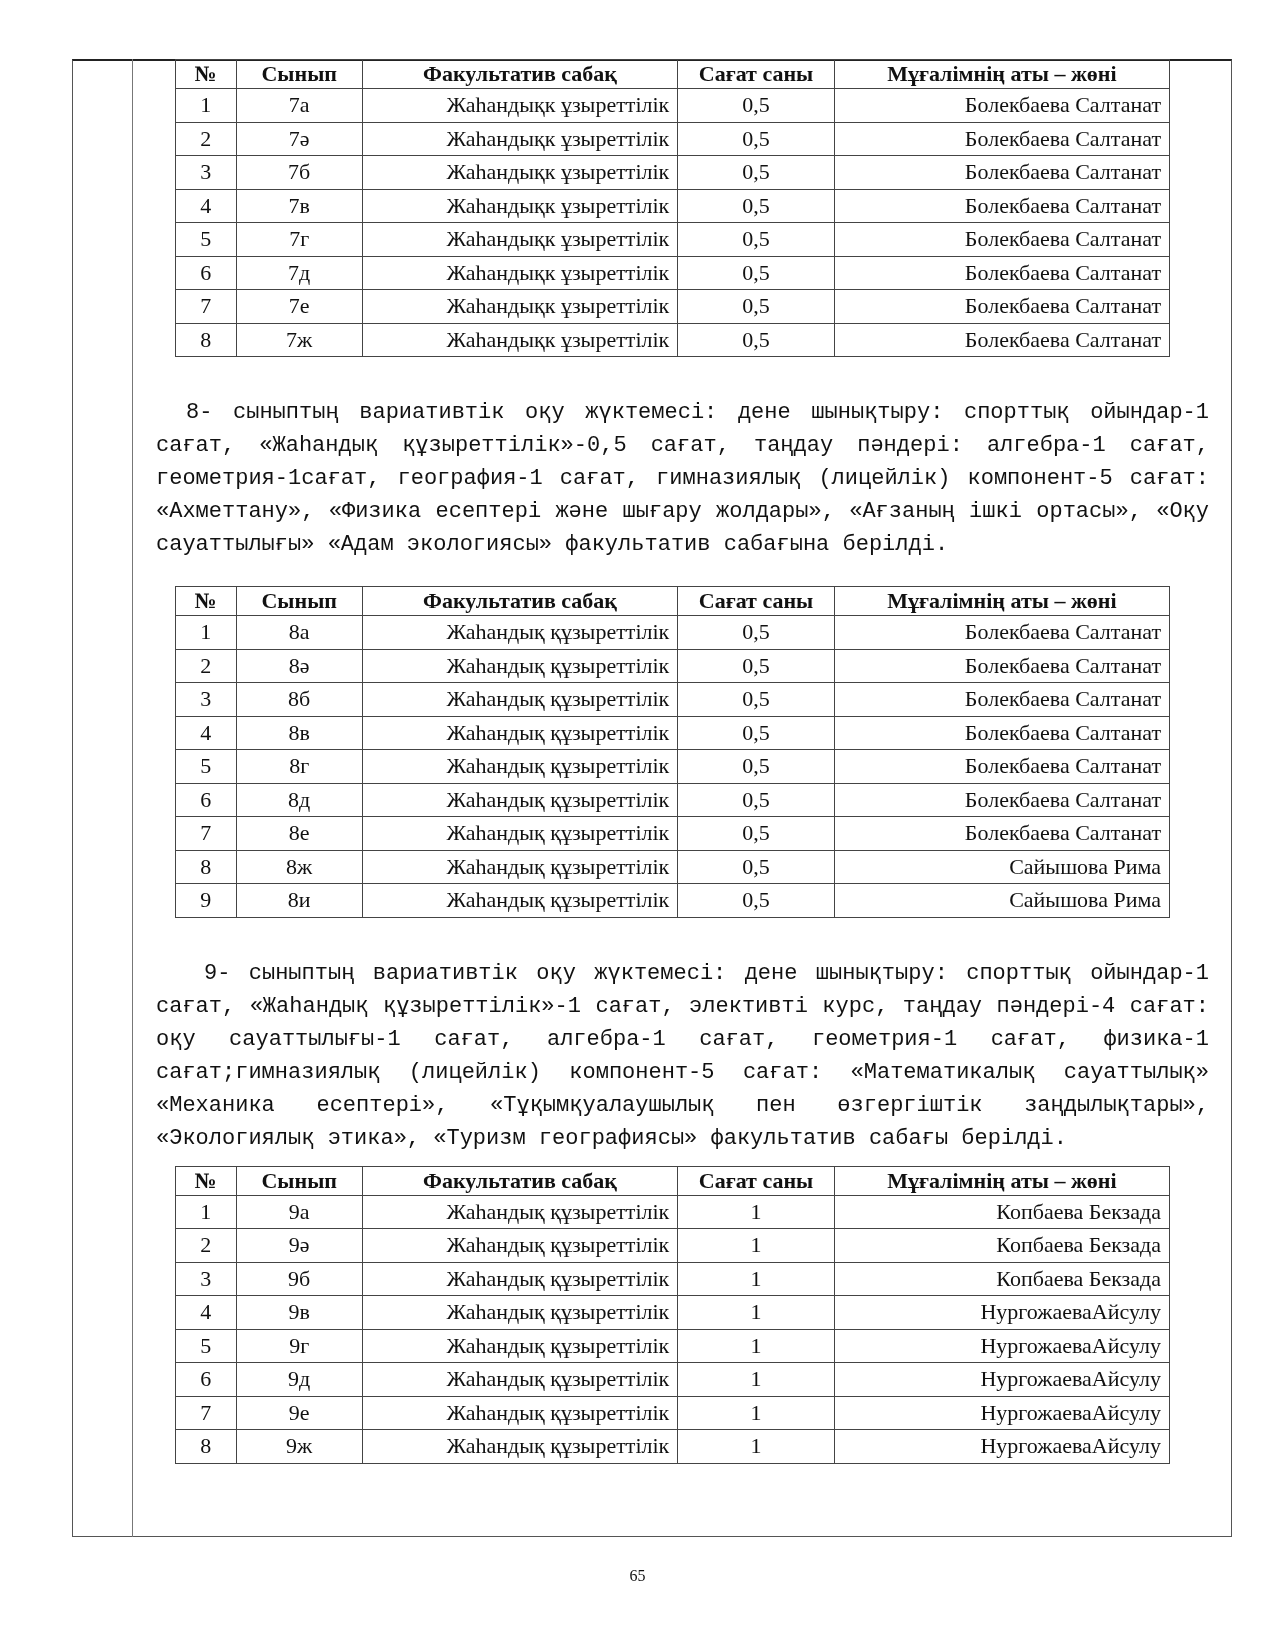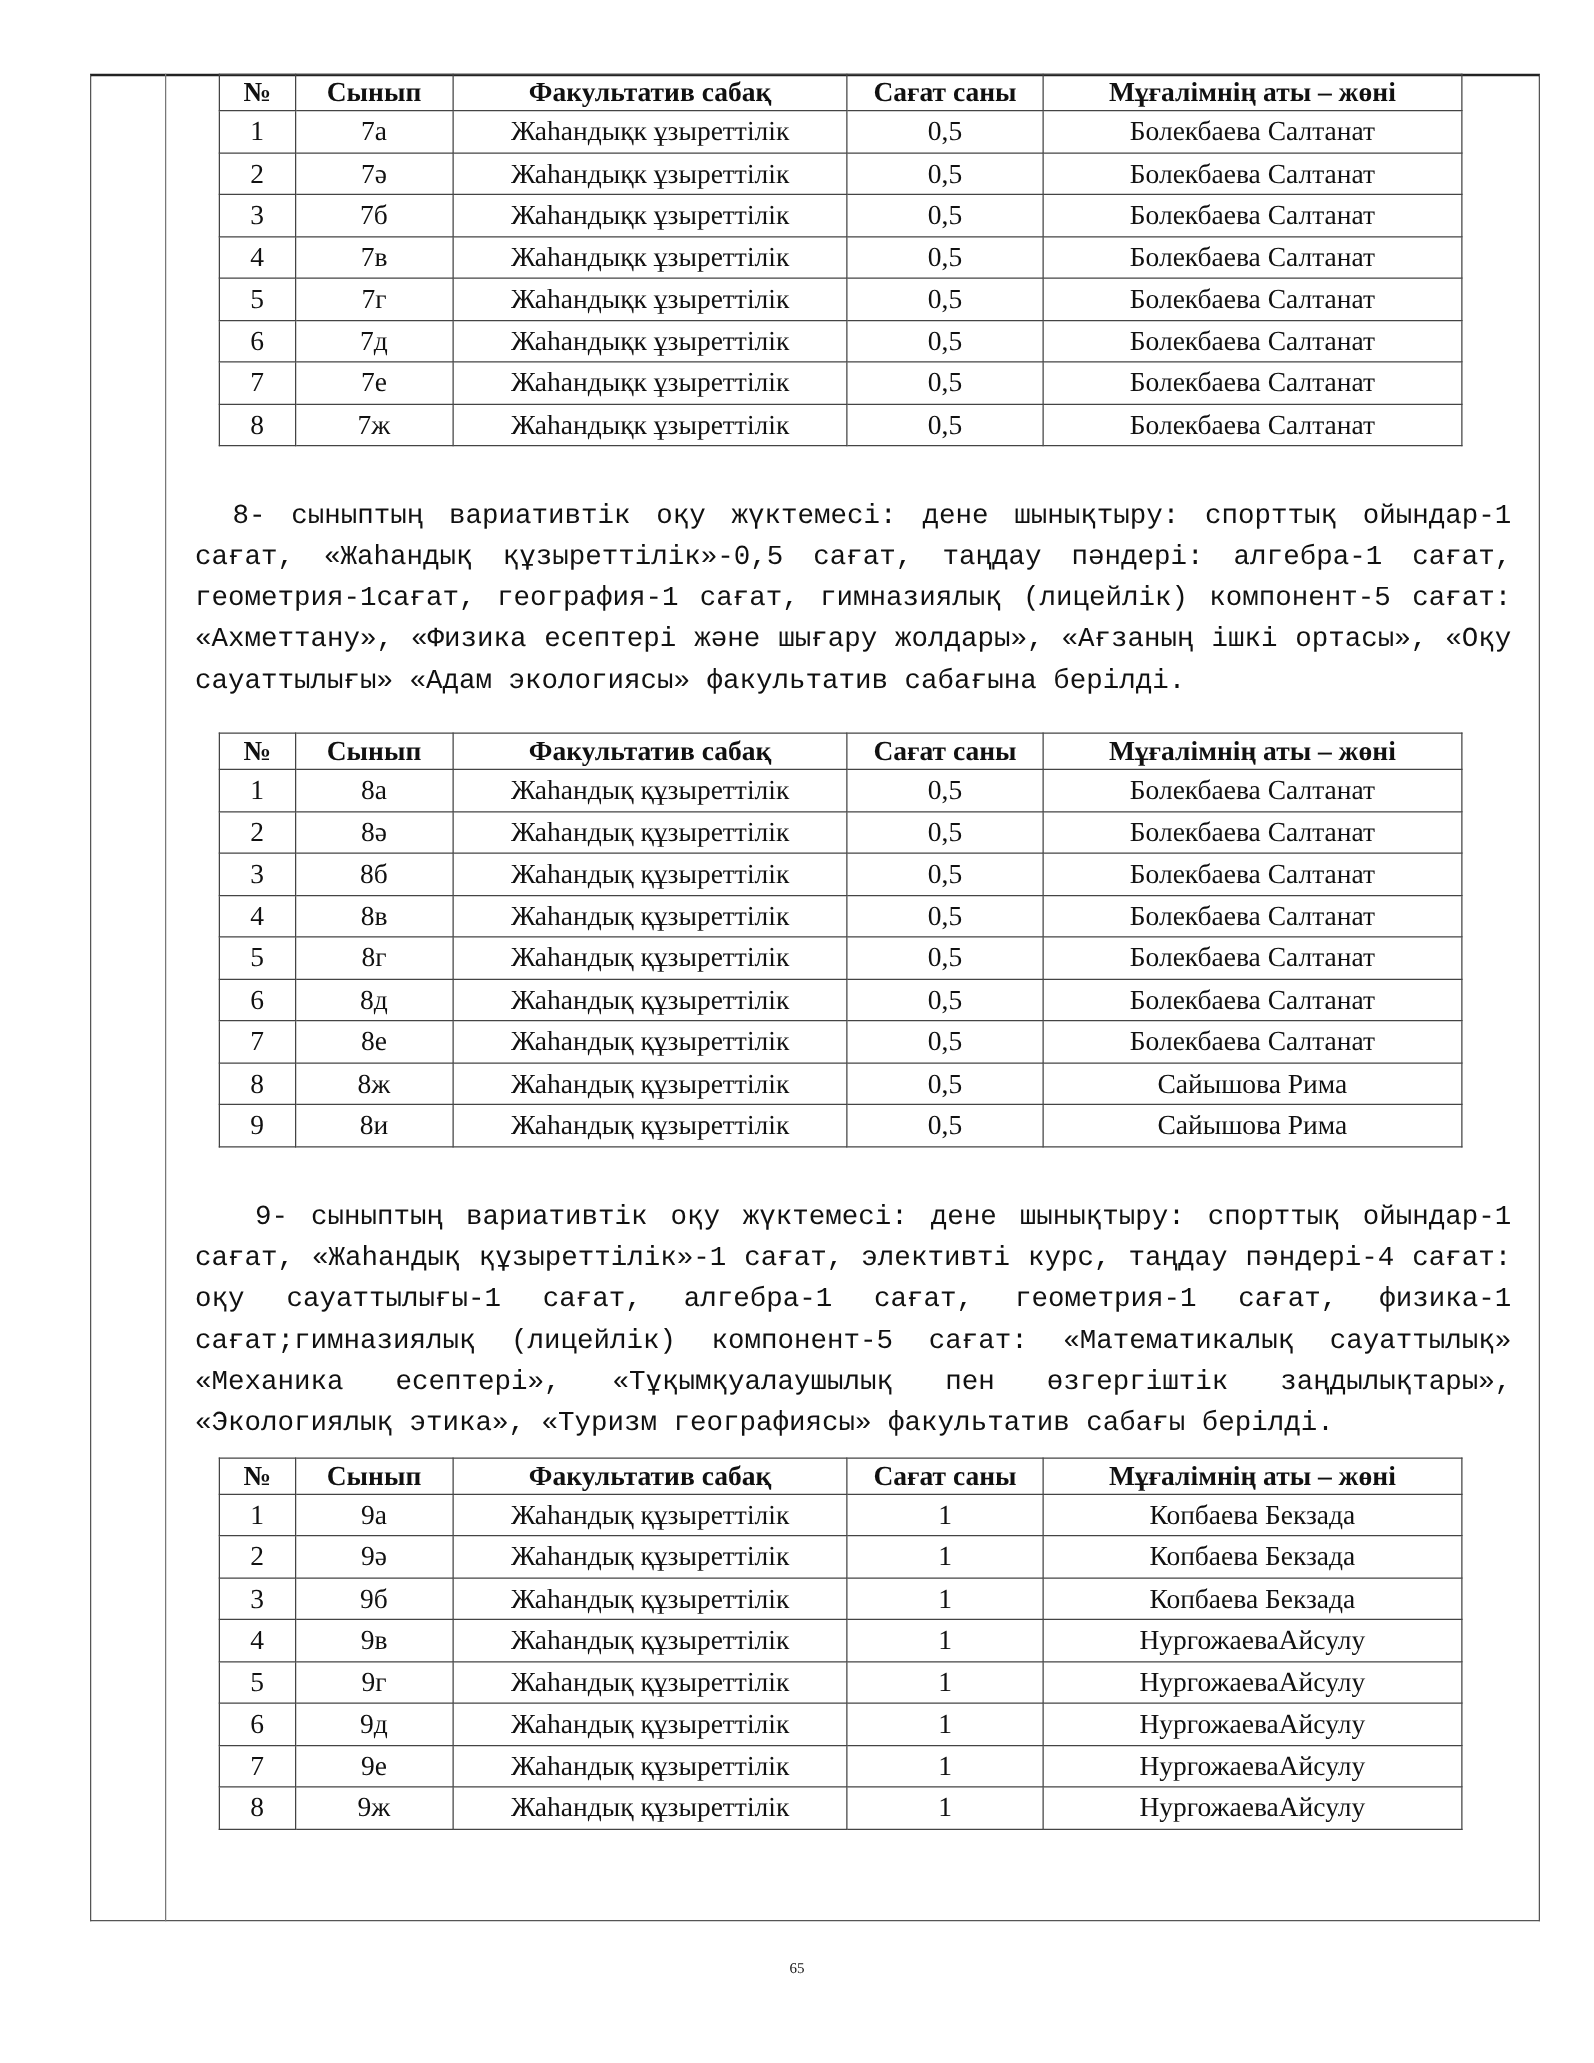--- a/index.html
+++ b/index.html
@@ -51,21 +51,21 @@
       height: 30px;
       line-height: 28px;
       white-space: nowrap;
     }
     table.fac th {
       font-weight: bold;
       text-align: center;
       height: 28px;
     }
     table.fac td.c { text-align: center; }
-    table.fac td.l { text-align: center; margin-left: 36px; }
+    table.fac td.l { text-align: right; margin-left: 36px; }
     table.fac tbody tr { height: 33.5px; }
     table.fac.t2 tbody tr { height: 33.5px; }
     .col-no { width: 44px; }
     .col-cls { width: 110px; margin-left: 40px; }
     .col-subj { width: 300px; }
     .col-hrs { width: 140px; }
     .col-teacher { width: 320px; }
     p.para {
       margin: 11px;
       font-size: 22px;
@@ -78,21 +78,21 @@
     p.para.indent3 { text-indent: 48px; }
     p.para.indent0 { text-indent: 0; padding-left: 2px; }
     .gap1 { height: 28px; }
     .gap2 { height: 14px; }
     .page-number {
       position: absolute;
       top: 1567px;
       left: 0;
       width: 1275px;
       text-align: center;
-      font-size: 12px;
+      font-size: 16px;
     }
   </style>
 </head>
 <body>
 
 <div class="frame"></div>
 <div class="frame-col"></div>
 
 <div class="content">
 

